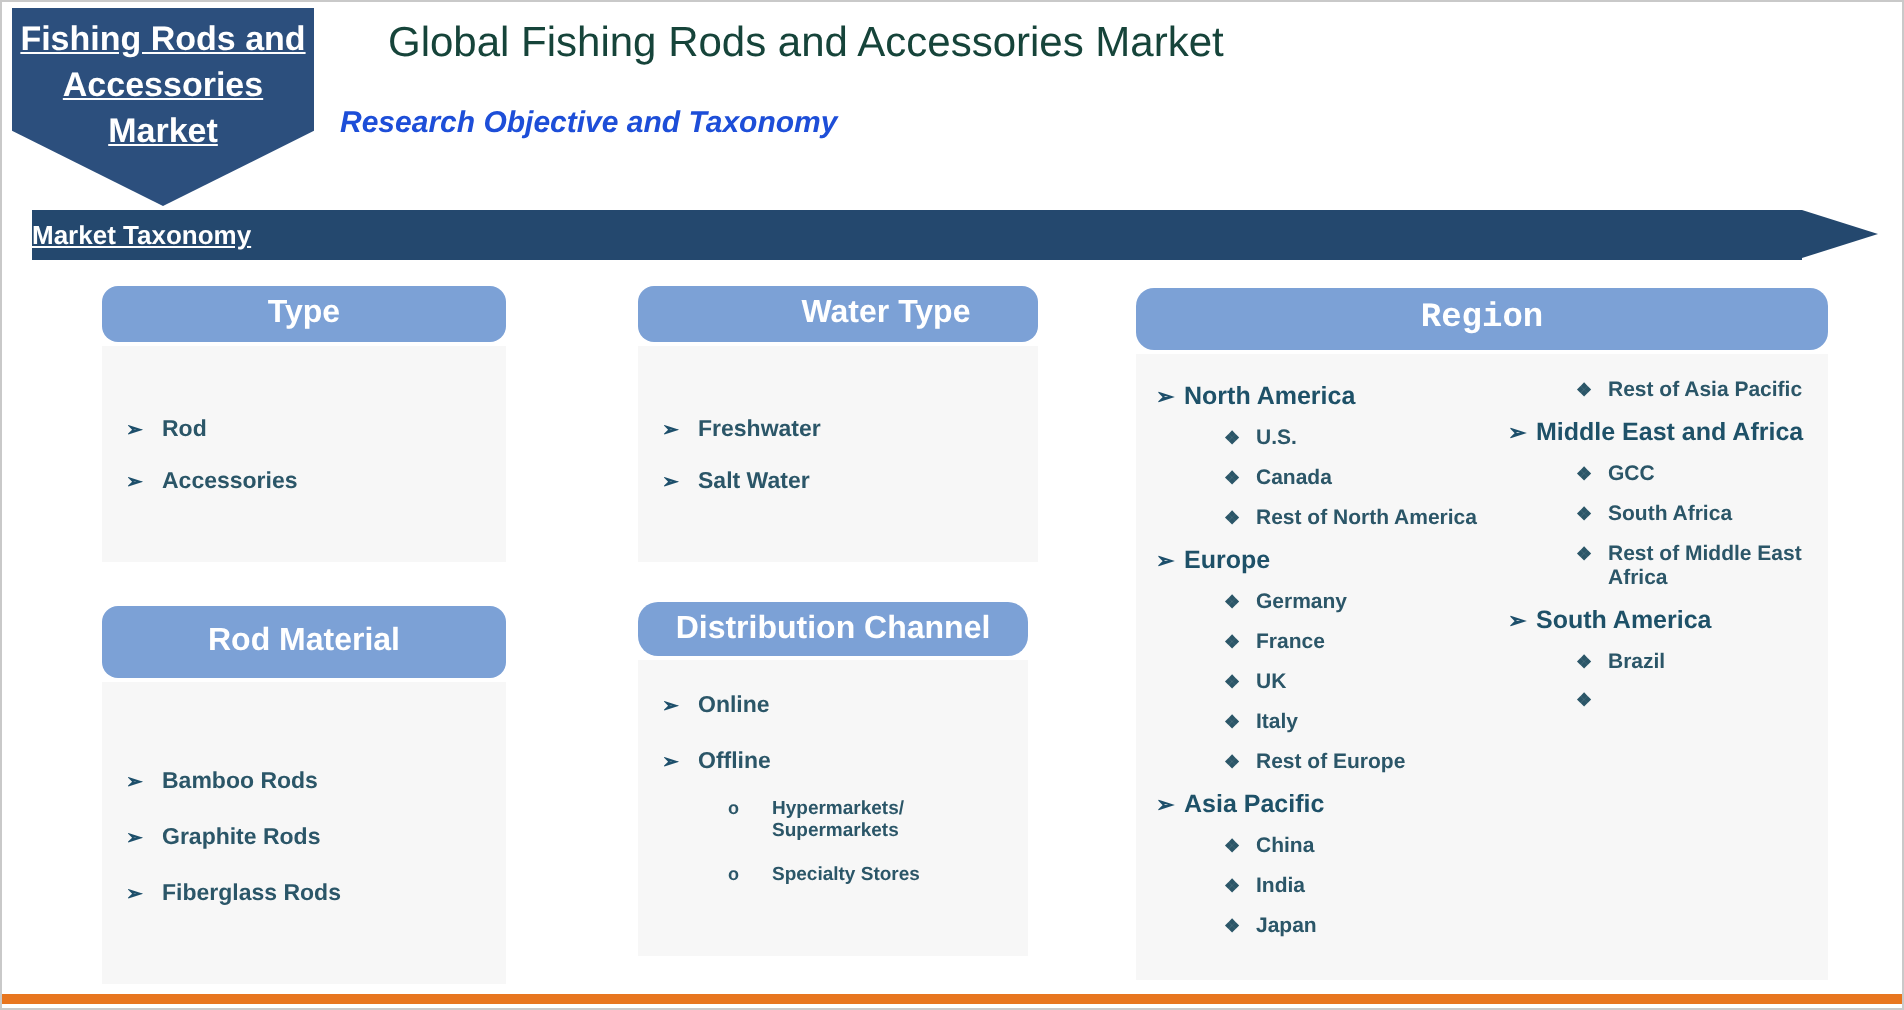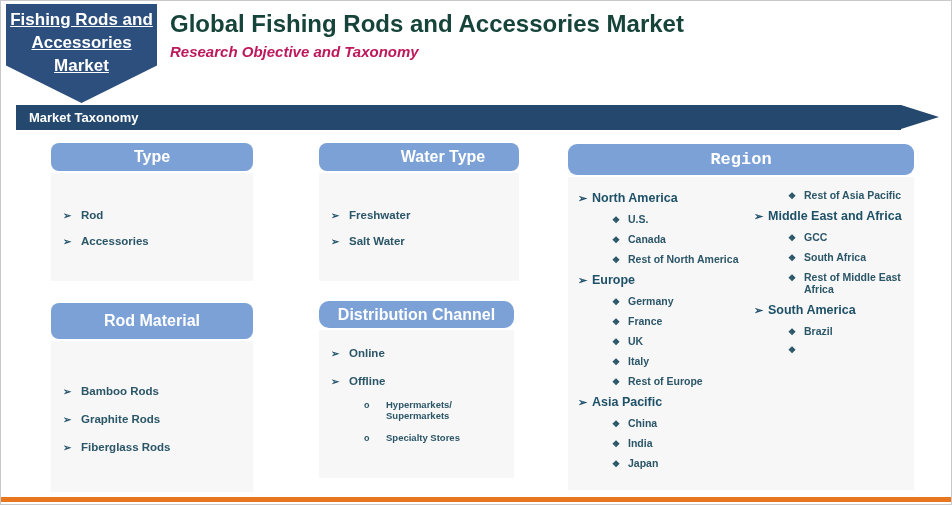--- a/index.html
+++ b/index.html
@@ -11,27 +11,27 @@
   
   .banner {
     position:absolute; left:5px; top:3px; width:151px; height:99px;
     background:#2C4F7D; color:#ffffff; font-weight:bold; font-size:17px;
     line-height:1.35; text-align:center; padding:5px 4px 0;
     clip-path:polygon(0 0, 100% 0, 100% 62%, 50% 100%, 0 62%);
     text-decoration:underline;
   }
   
   .title-block { position:absolute; left:169px; top:9px; }
-  .title { font-size:24px; font-weight:bold; color:#16443A; }
-  .subtitle { margin-top:5px; font-size:15px; font-weight:bold; font-style:italic; color:#be185d; }
+  .title { font-size:21px; font-weight:normal; color:#16443A;margin-left:24px; }
+  .subtitle { margin-top:19px; font-size:15px; font-weight:bold; font-style:italic; color:#1d4ed8; }
   
   .taxonomy-bar {
     position:absolute; left:15px; top:104px; width:885px; height:25px;
     background:#24486E; color:#fff; font-weight:bold; font-size:13px;
-    line-height:25px; padding-left:13px;
+    line-height:25px; text-decoration:underline;
   }
   .taxonomy-bar::after {
     content:""; position:absolute; right:-38px; top:0;
     border-left:38px solid #24486E;
     border-top:12.5px solid transparent; border-bottom:12.5px solid transparent;
   }
   
   .box { position:absolute; }
   .box-header {
     background:#7CA1D6; border-radius:8px; color:#ffffff; font-weight:bold;

